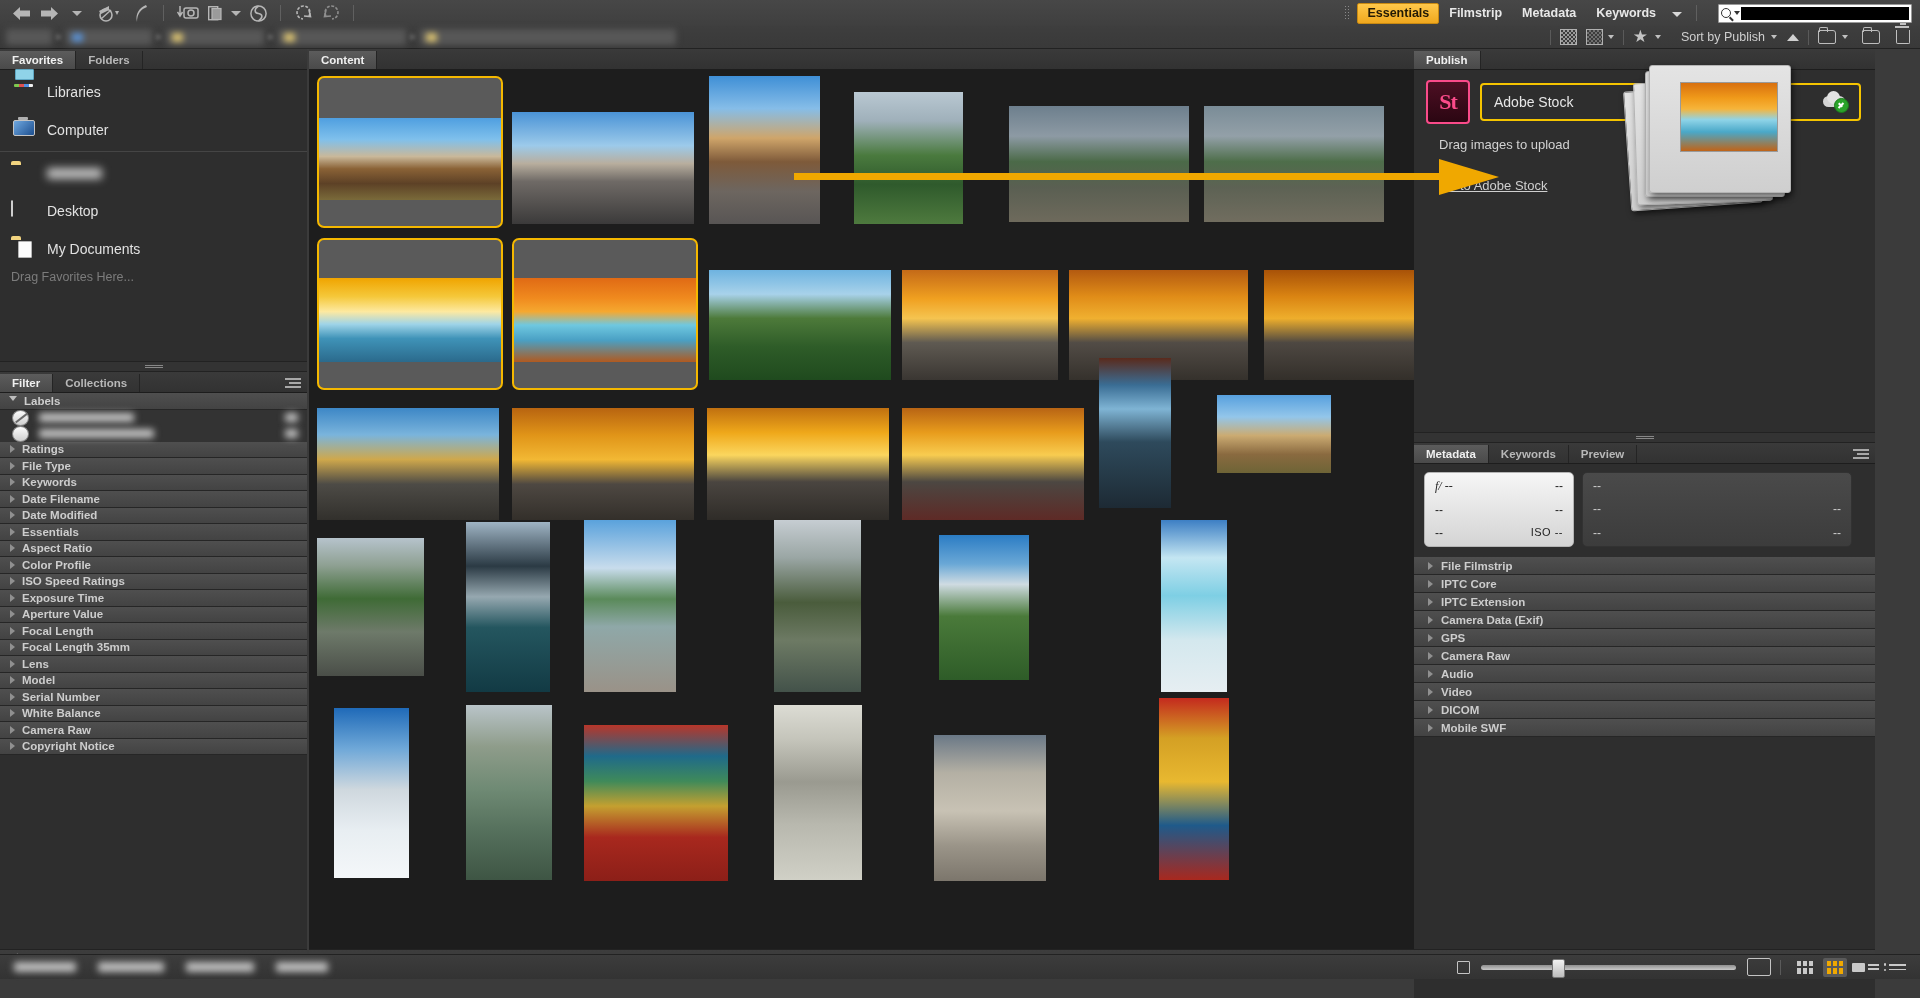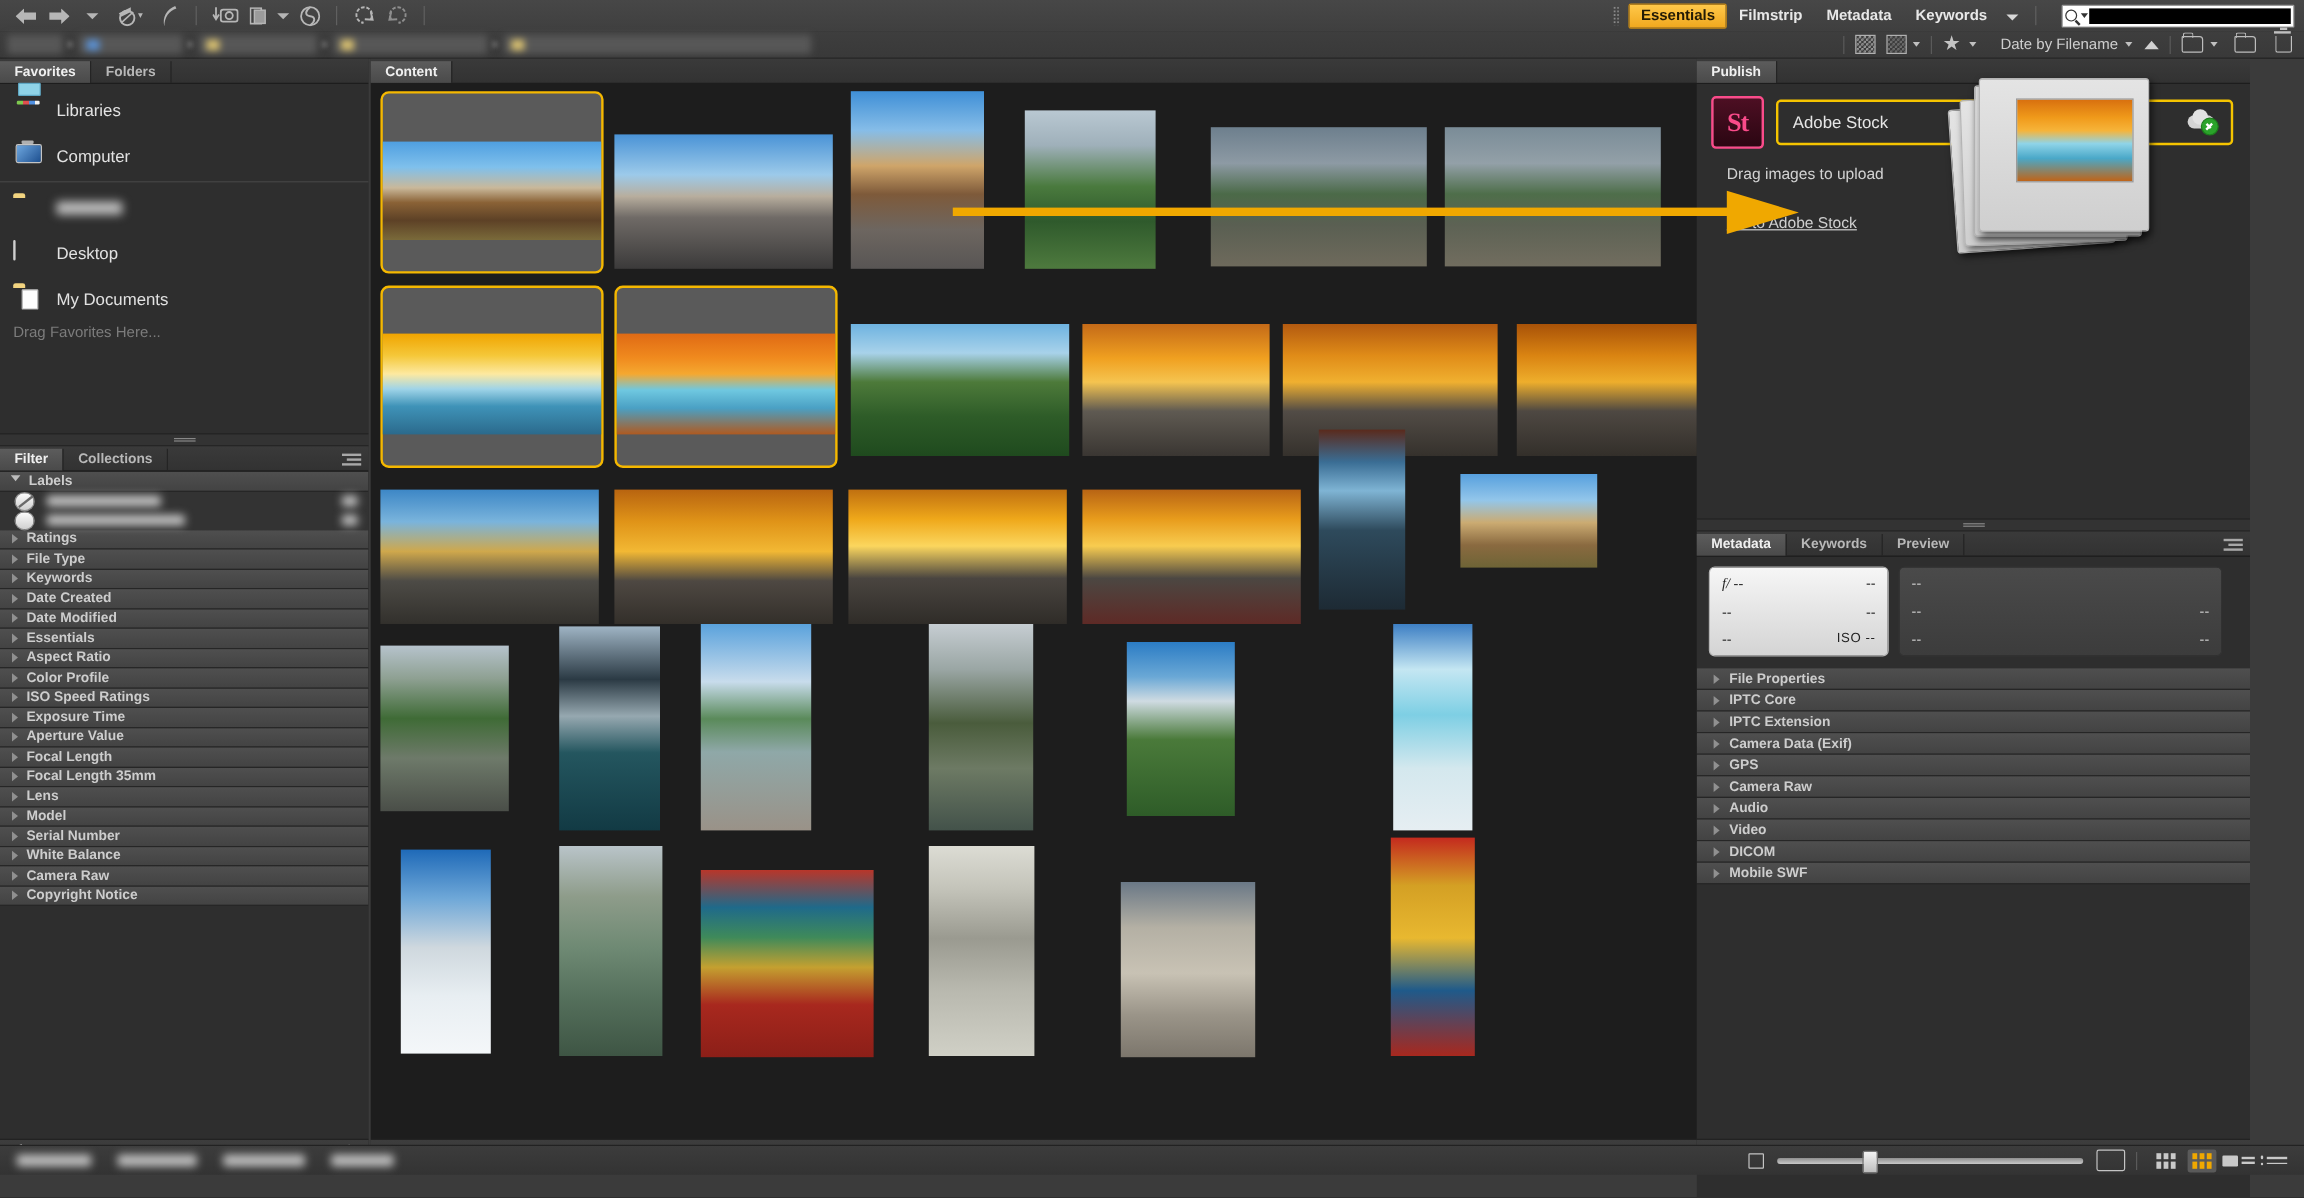--- a/index.html
+++ b/index.html
@@ -472,21 +472,21 @@
     </div>
 
     <div class="path-right">
       <div class="mini-sep"></div>
       <div class="sq-ico"></div>
       <div class="sq-ico solid" style="margin-left:9px"></div>
       <div class="tri-small" style="margin-left:5px;border-top-color:#c0c0c0"></div>
       <div class="mini-sep"></div>
       <div class="star">★</div>
       <div class="tri-small" style="margin-left:7px;border-top-color:#c0c0c0"></div>
-      <div class="sortlabel" style="margin-left:20px">Date by Filename</div>
+      <div class="sortlabel" style="margin-left:20px">Sort by Publish</div>
       <div class="tri-small" style="margin-left:6px;border-top-color:#c0c0c0"></div>
       <div class="chev-up"></div>
       <div class="mini-sep"></div>
       <div class="folder-ico"></div>
       <div class="tri-small" style="margin-left:6px;border-top-color:#c0c0c0"></div>
       <div class="folder-ico" style="margin-left:14px"></div>
       <div class="trash" style="margin-left:16px"></div>
     </div>
   </div>
 
@@ -560,21 +560,21 @@
       <div class="f-group">
         <span class="f-arrow"></span>
         <span class="f-name">File Type</span>
       </div>
       <div class="f-group">
         <span class="f-arrow"></span>
         <span class="f-name">Keywords</span>
       </div>
       <div class="f-group">
         <span class="f-arrow"></span>
-        <span class="f-name">Date Created</span>
+        <span class="f-name">Date Filename</span>
       </div>
       <div class="f-group">
         <span class="f-arrow"></span>
         <span class="f-name">Date Modified</span>
       </div>
       <div class="f-group">
         <span class="f-arrow"></span>
         <span class="f-name">Essentials</span>
       </div>
       <div class="f-group">
@@ -819,21 +819,21 @@
           <span class="ms-cell right"></span>
           <span class="ms-cell">--</span>
           <span class="ms-cell right">--</span>
           <span class="ms-cell">--</span>
           <span class="ms-cell right">--</span>
         </div>
       </div>
 
       <div class="m-group">
         <span class="f-arrow"></span>
-        <span class="m-name">File Properties</span>
+        <span class="m-name">File Filmstrip</span>
       </div>
       <div class="m-group">
         <span class="f-arrow"></span>
         <span class="m-name">IPTC Core</span>
       </div>
       <div class="m-group">
         <span class="f-arrow"></span>
         <span class="m-name">IPTC Extension</span>
       </div>
       <div class="m-group">

